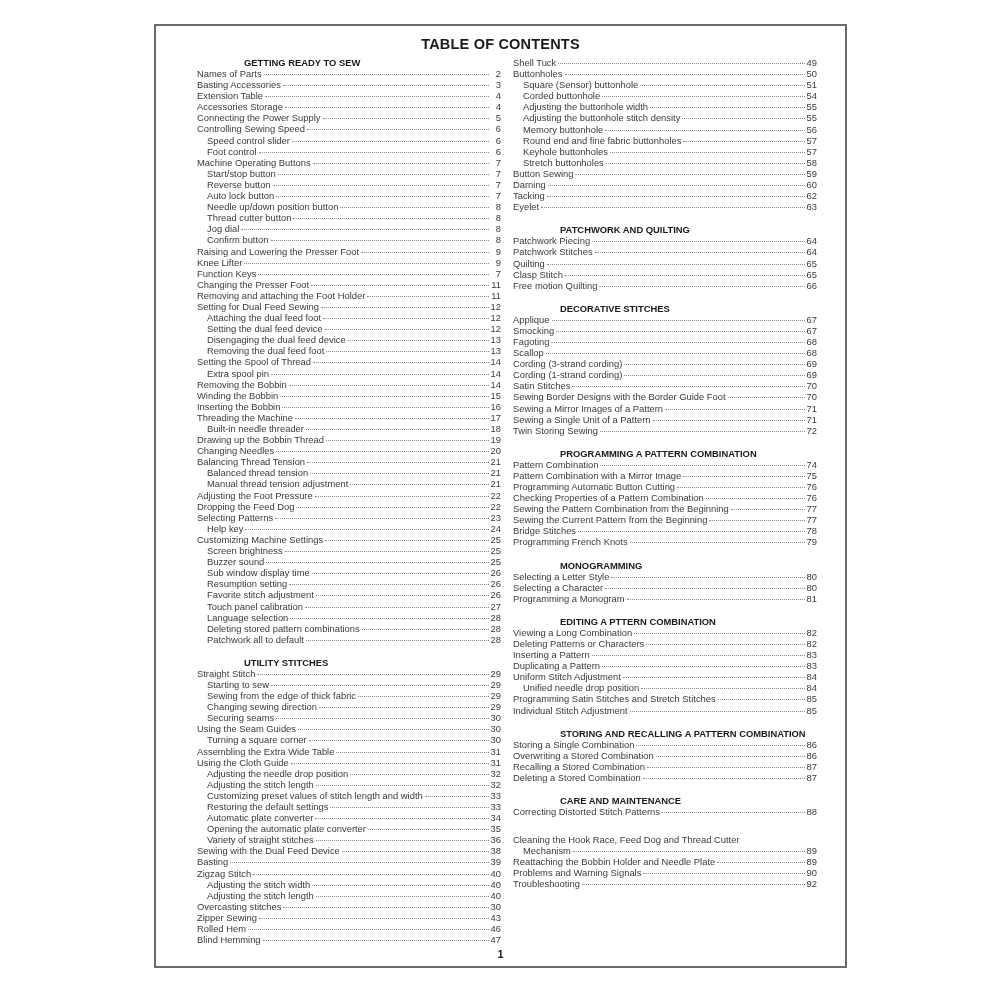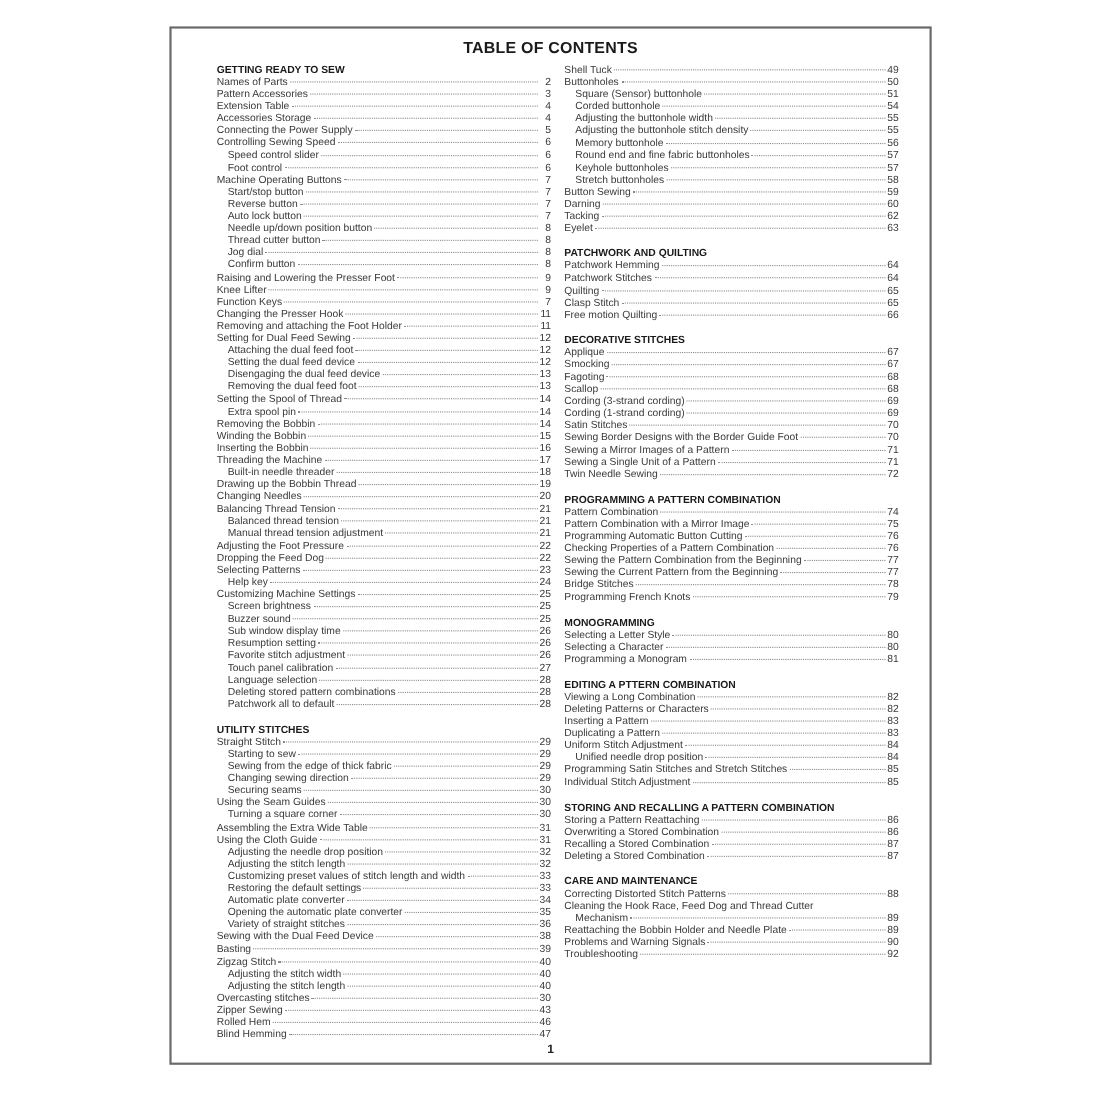--- a/index.html
+++ b/index.html
@@ -9,46 +9,46 @@
     border: 2px solid #6a6a6a; box-sizing: border-box; background: #fff; text-decoration: underline;
   }
   .title {
     position: absolute; left: 0; right: 0; top: 10px; text-align: center;
     font-weight: bold; font-size: 14.5px; letter-spacing: 0.2px; color: #1a1a1a;
   }
   .col { position: absolute; top: 31px; width: 304px; }
   .col.left { left: 41px; }
   .col.right { left: 357px; }
   .section { margin-bottom: 12px; }
-  .sec-head { font-weight: bold; font-size: 9.4px; line-height: 11px; color: #1a1a1a; }
+  .sec-head { font-weight: bold; font-size: 9.4px; line-height: 11px; color: #1a1a1a; margin-left: 47px; }
   .entry { display: flex; align-items: baseline; font-size: 9.4px; line-height: 11.1px; color: #3a3a3a; white-space: nowrap; }
   .entry.sub .label { padding-left: 10px; }
   .entry .label { flex: 0 0 auto; }
   .entry .dots { flex: 1 1 auto; border-bottom: 1px dotted #8a8a8a; margin: 0 2px; transform: translateY(-2px); min-width: 6px; }
   .entry .pg { flex: 0 0 auto; text-align: right; min-width: 10px; }
-  .entry.wrap { display: block; }
+  .entry.wrap { display: block; margin-top: 17px; }
   .entry.wrap .line2 { display: flex; align-items: baseline; justify-content: center; }
   .entry.wrap .line2 .cont { padding-left: 10px; }
   .page-num { position: absolute; left: 0; right: 0; bottom: 6px; text-align: center; font-size: 11px; font-weight: bold; color: #222; }
 </style>
 </head>
 <body>
 
 <div class="page">
   <div class="title">TABLE OF CONTENTS</div>
   <div class="col left">
       <div class="section">
         <div class="sec-head">GETTING READY TO SEW</div>
         <div class="entry">
           <span class="label">Names of Parts</span>
           <span class="dots"></span>
           <span class="pg">2</span>
         </div>
         <div class="entry">
-          <span class="label">Pattern Accessories</span>
+          <span class="label">Basting Accessories</span>
           <span class="dots"></span>
           <span class="pg">3</span>
         </div>
         <div class="entry">
           <span class="label">Extension Table</span>
           <span class="dots"></span>
           <span class="pg">4</span>
         </div>
         <div class="entry">
           <span class="label">Accessories Storage</span>
@@ -124,21 +124,21 @@
           <span class="label">Knee Lifter</span>
           <span class="dots"></span>
           <span class="pg">9</span>
         </div>
         <div class="entry">
           <span class="label">Function Keys</span>
           <span class="dots"></span>
           <span class="pg">7</span>
         </div>
         <div class="entry">
-          <span class="label">Changing the Presser Hook</span>
+          <span class="label">Changing the Presser Foot</span>
           <span class="dots"></span>
           <span class="pg">11</span>
         </div>
         <div class="entry">
           <span class="label">Removing and attaching the Foot Holder</span>
           <span class="dots"></span>
           <span class="pg">11</span>
         </div>
         <div class="entry">
           <span class="label">Setting for Dual Feed Sewing</span>
@@ -494,21 +494,21 @@
         </div>
         <div class="entry">
           <span class="label">Eyelet</span>
           <span class="dots"></span>
           <span class="pg">63</span>
         </div>
       </div>
       <div class="section">
         <div class="sec-head">PATCHWORK AND QUILTING</div>
         <div class="entry">
-          <span class="label">Patchwork Hemming</span>
+          <span class="label">Patchwork Piecing</span>
           <span class="dots"></span>
           <span class="pg">64</span>
         </div>
         <div class="entry">
           <span class="label">Patchwork Stitches</span>
           <span class="dots"></span>
           <span class="pg">64</span>
         </div>
         <div class="entry">
           <span class="label">Quilting</span>
@@ -572,21 +572,21 @@
           <span class="label">Sewing a Mirror Images of a Pattern</span>
           <span class="dots"></span>
           <span class="pg">71</span>
         </div>
         <div class="entry">
           <span class="label">Sewing a Single Unit of a Pattern</span>
           <span class="dots"></span>
           <span class="pg">71</span>
         </div>
         <div class="entry">
-          <span class="label">Twin Needle Sewing</span>
+          <span class="label">Twin Storing Sewing</span>
           <span class="dots"></span>
           <span class="pg">72</span>
         </div>
       </div>
       <div class="section">
         <div class="sec-head">PROGRAMMING A PATTERN COMBINATION</div>
         <div class="entry">
           <span class="label">Pattern Combination</span>
           <span class="dots"></span>
           <span class="pg">74</span>
@@ -684,21 +684,21 @@
         </div>
         <div class="entry">
           <span class="label">Individual Stitch Adjustment</span>
           <span class="dots"></span>
           <span class="pg">85</span>
         </div>
       </div>
       <div class="section">
         <div class="sec-head">STORING AND RECALLING A PATTERN COMBINATION</div>
         <div class="entry">
-          <span class="label">Storing a Pattern Reattaching</span>
+          <span class="label">Storing a Single Combination</span>
           <span class="dots"></span>
           <span class="pg">86</span>
         </div>
         <div class="entry">
           <span class="label">Overwriting a Stored Combination</span>
           <span class="dots"></span>
           <span class="pg">86</span>
         </div>
         <div class="entry">
           <span class="label">Recalling a Stored Combination</span>

